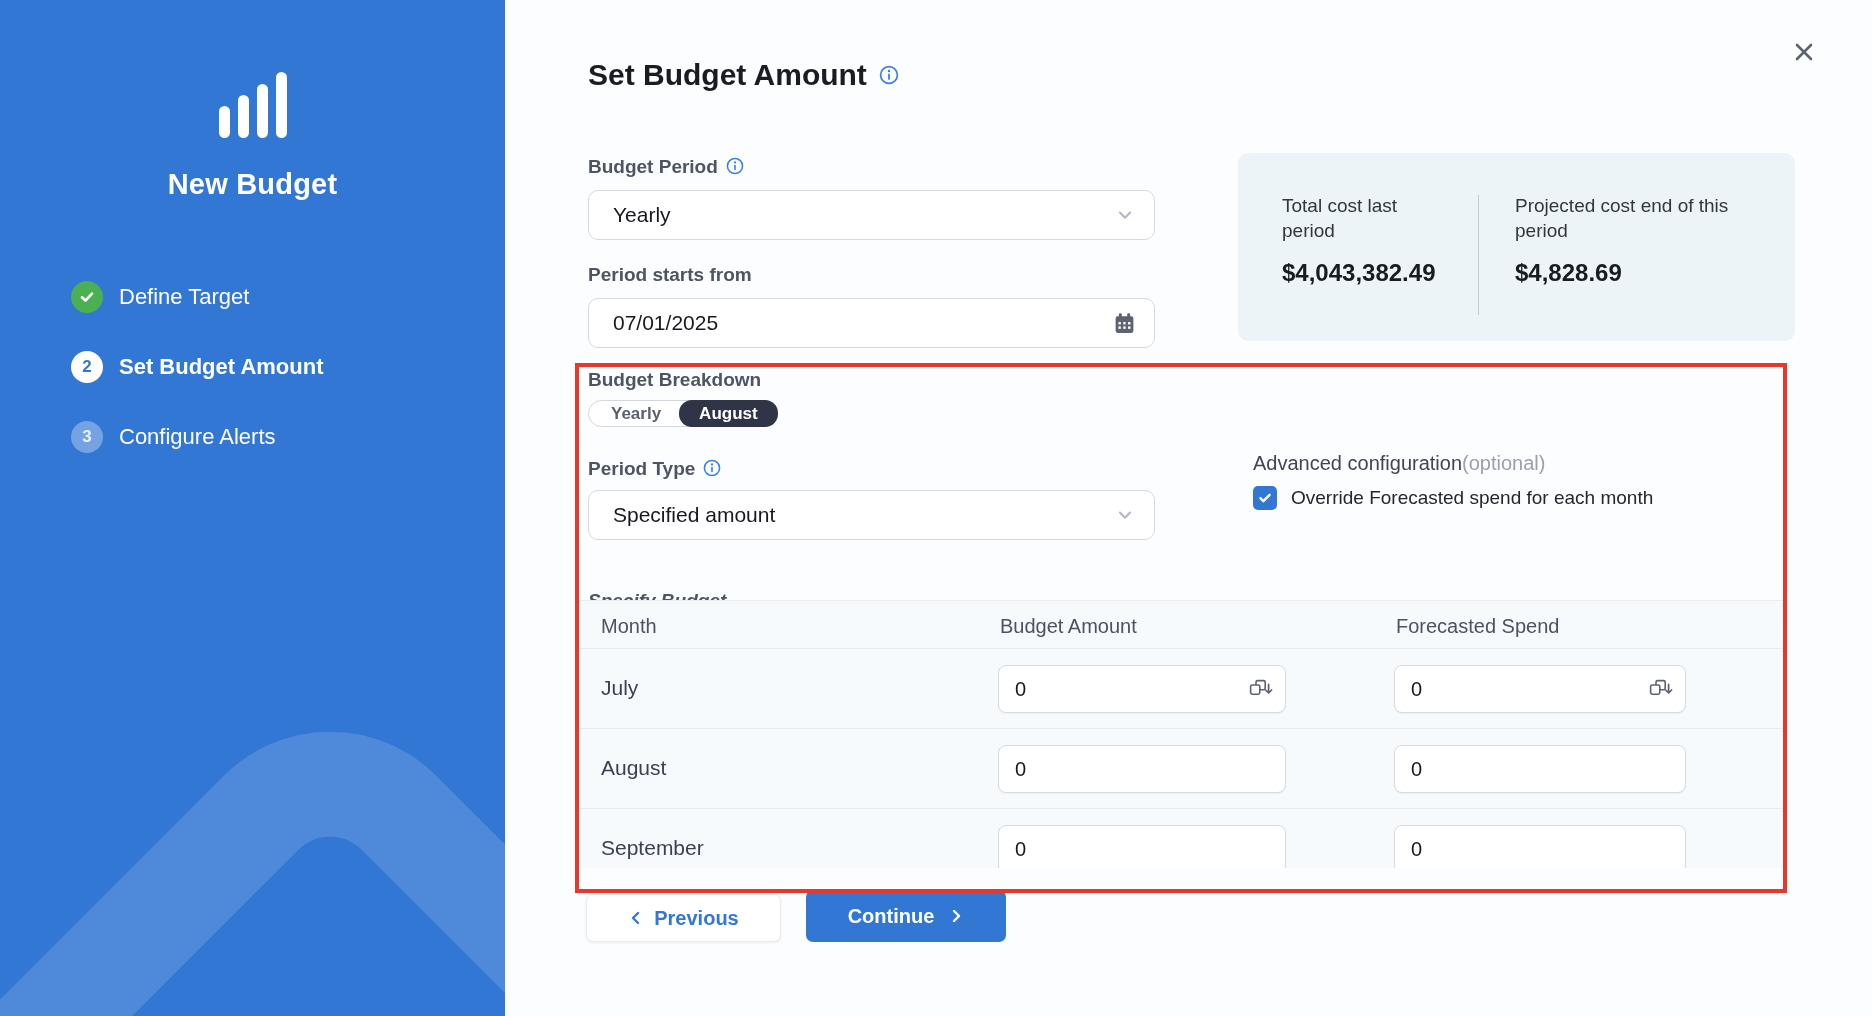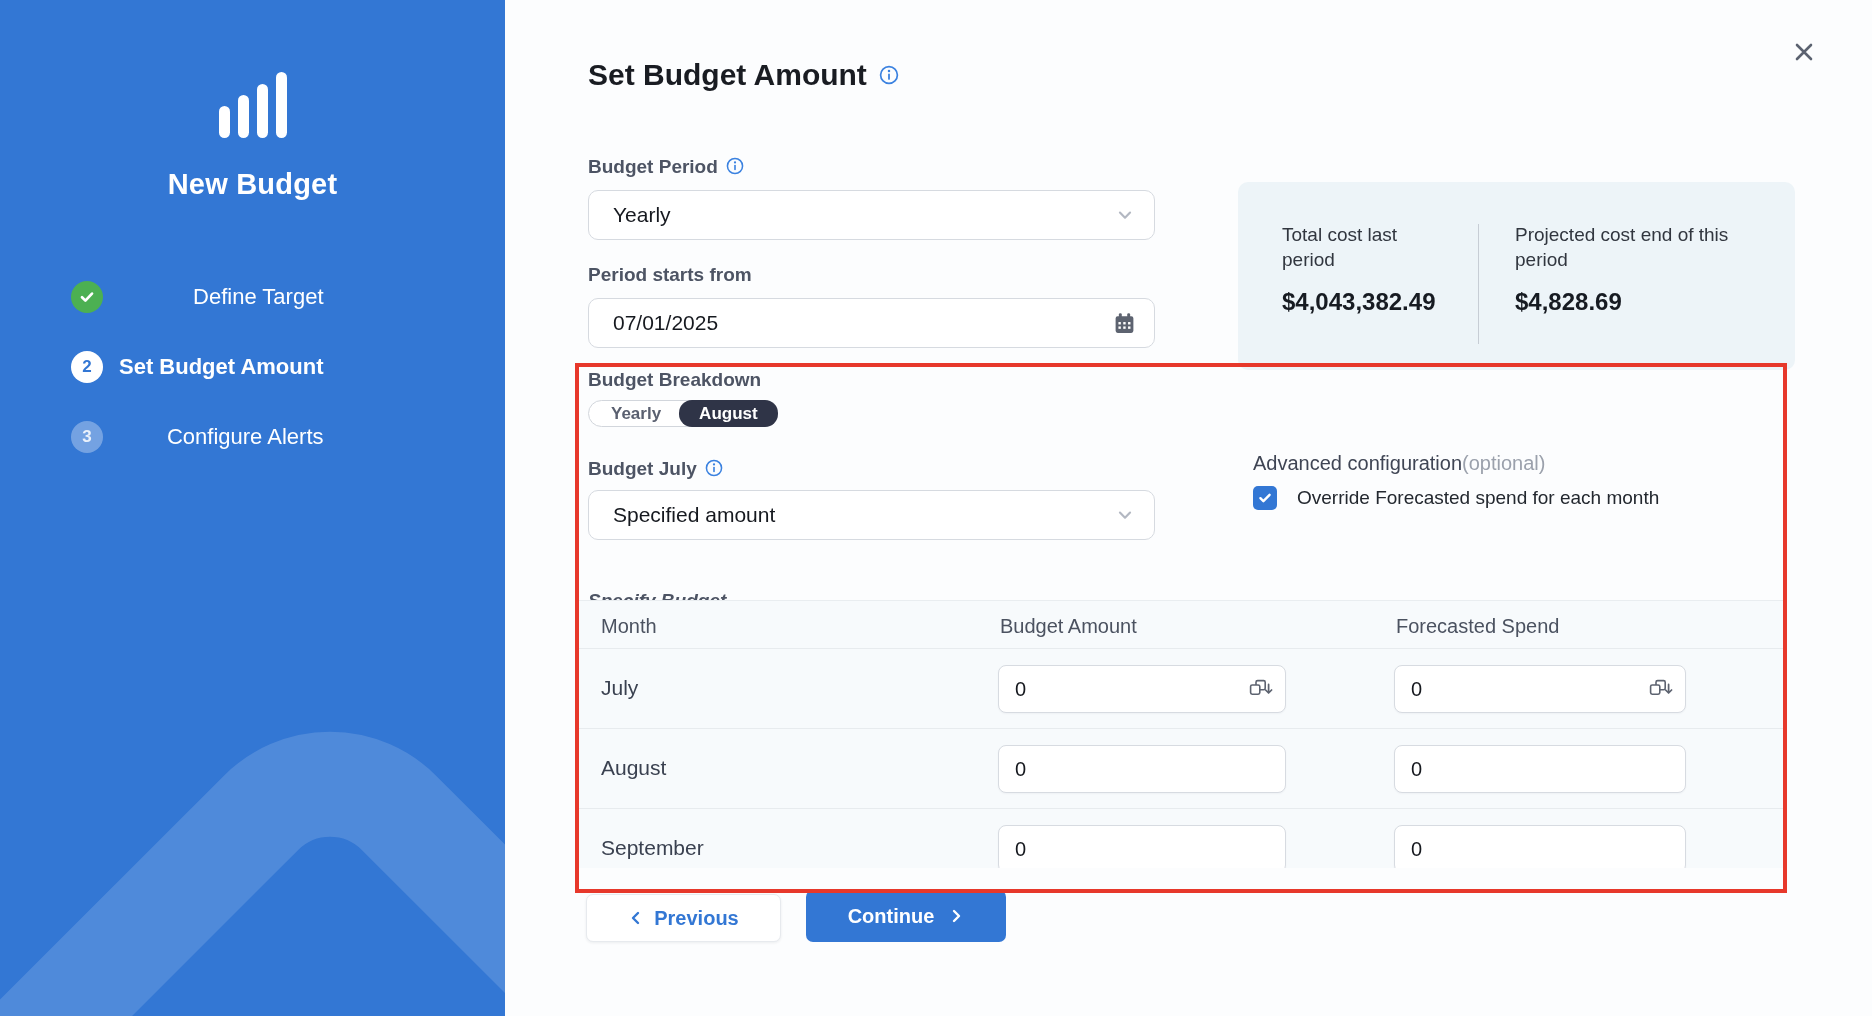--- a/index.html
+++ b/index.html
@@ -14,21 +14,21 @@
   .r2 { left:330px; top:1108px; }
   .r3 { left:-290px; top:1108px; }
   .logo { position:absolute; top:72px; left:50%; transform:translateX(-50%);
           display:flex; align-items:flex-end; gap:8px; height:66px; }
   .logo i { display:block; width:11px; background:#fff; border-radius:6px; }
   .logo i:nth-child(1){height:32px;} .logo i:nth-child(2){height:43px;}
   .logo i:nth-child(3){height:54px;} .logo i:nth-child(4){height:66px;}
   .side-title { position:absolute; top:168px; width:100%; text-align:center;
                 color:#fff; font-size:29px; font-weight:bold; letter-spacing:.2px; }
   .steps { position:absolute; left:71px; top:281px; }
-  .step { display:flex; align-items:center; margin-bottom:38px; height:32px; cursor:default;justify-content:space-between; }
+  .step { display:flex; align-items:center; margin-bottom:38px; height:32px; cursor:default; }
   .dot { width:32px; height:32px; border-radius:50%; display:flex; align-items:center; justify-content:center;
          flex:0 0 32px; font-size:17px; font-weight:bold; }
   .dot.done   { background:#4cb052; }
   .dot.active { background:#ffffff; color:#3377d4; }
   .dot.pending{ background:rgba(255,255,255,0.32); color:rgba(255,255,255,0.85); }
   .step-label { color:#fff; font-size:22px; margin-left:16px; }
   .step-label.bold { font-weight:bold; }
 
   
   .main { position:absolute; left:505px; top:0; width:1367px; height:1016px; background:#fcfdfe; }
@@ -46,21 +46,21 @@
   .selectbox .chev { margin-left:auto; display:flex; }
   .datebox { position:absolute; left:83px; top:298px; width:567px; height:50px; background:#fff;
              border:1.5px solid #d6dae0; border-radius:10px; display:flex; align-items:center;
              padding:0 18px 0 24px; }
   .datebox input { border:none; outline:none; font-size:21px; color:#16191f; flex:1;
                    font-family:"Liberation Sans", sans-serif; background:transparent; }
   .datebox .cal { margin-left:auto; display:flex; cursor:pointer; }
 
   
   .summary { position:absolute; left:733px; top:153px; width:557px; height:188px;
-             background:#edf4f8; border-radius:10px; display:flex; padding:40px 0 0 44px;margin-top:29px; }
+             background:#edf4f8; border-radius:10px; display:flex; padding:40px 0 0 44px; }
   .sum-col { display:flex; flex-direction:column; }
   .sum-col.c1 { width:168px; }
   .sum-col.c2 { width:230px; }
   .sum-div { width:1px; background:#c7cdd5; margin:2px 36px 0 28px; height:120px; }
   .sum-label { font-size:19px; color:#31363f; line-height:1.32; }
   .sum-value { font-size:24px; font-weight:bold; color:#171b22; margin-top:16px; }
 
   
   .red-outline { position:absolute; left:70px; top:363px; width:1212px; height:530px;
                  border:4px solid #e7382b; z-index:10; pointer-events:none; }
@@ -68,21 +68,21 @@
   
   .toggle { position:absolute; left:83px; top:400px; height:27px; background:#fff;
             border:1.5px solid #d2d6dc; border-radius:14px; display:flex; align-items:center; cursor:pointer; }
   .tg-opt { font-size:17px; font-weight:bold; color:#5a6070; padding:0 18px 0 22px; }
   .tg-opt.on { background:#2f3447; color:#fff; border-radius:13px; height:27px;
                display:flex; align-items:center; padding:0 20px; margin:-1.5px -1.5px -1.5px 0; }
 
   
   .adv-title { position:absolute; left:748px; top:452px; font-size:20px; color:#3f4554; }
   .adv-title .opt { color:#9ba1ac; }
-  .adv-check { position:absolute; left:748px; top:486px; display:flex; align-items:center; gap:20px; cursor:pointer; }
+  .adv-check { position:absolute; left:748px; top:486px; display:flex; align-items:center; gap:14px; cursor:pointer; }
   .checkbox { width:24px; height:24px; background:#3377d4; border-radius:5px;
               display:flex; align-items:center; justify-content:center; }
   .adv-check .lbl { font-size:19px; color:#23282f; }
 
   
   .btable { position:absolute; left:74px; top:600px; width:1204px; height:268px;
             background:#f7fafc; border-top:1px solid #e9edf0; overflow:hidden; }
   .thead { height:48px; border-bottom:1px solid #e7ebee; position:relative; }
   .th { position:absolute; top:14px; font-size:20px; color:#4b5260; }
   .th.c1{left:22px;} .th.c2{left:421px;} .th.c3{left:817px;}
@@ -211,21 +211,21 @@
 
   <div class="red-outline"></div>
 
   <div class="field-label" style="left:83px; top:369px;">Budget Breakdown</div>
   <div class="toggle">
     <span class="tg-opt">Yearly</span>
     <span class="tg-opt on">August</span>
   </div>
 
   <div class="field-label" style="left:83px; top:458px;">
-    <span>Budget July</span>
+    <span>Period Type</span>
     <span class="info-icon">
       <svg width="18" height="18" viewBox="0 0 20 20">
           <circle cx="10" cy="10" r="8.4" fill="none" stroke="#3b82e0" stroke-width="1.7"></circle>
           <circle cx="10" cy="6.1" r="1.25" fill="#3b82e0"></circle>
           <rect x="9.1" y="8.6" width="1.8" height="6.2" rx="0.9" fill="#3b82e0"></rect>
         </svg>
     </span>
   </div>
   <div class="selectbox" style="top:490px;">
     <span>Specified amount</span>

